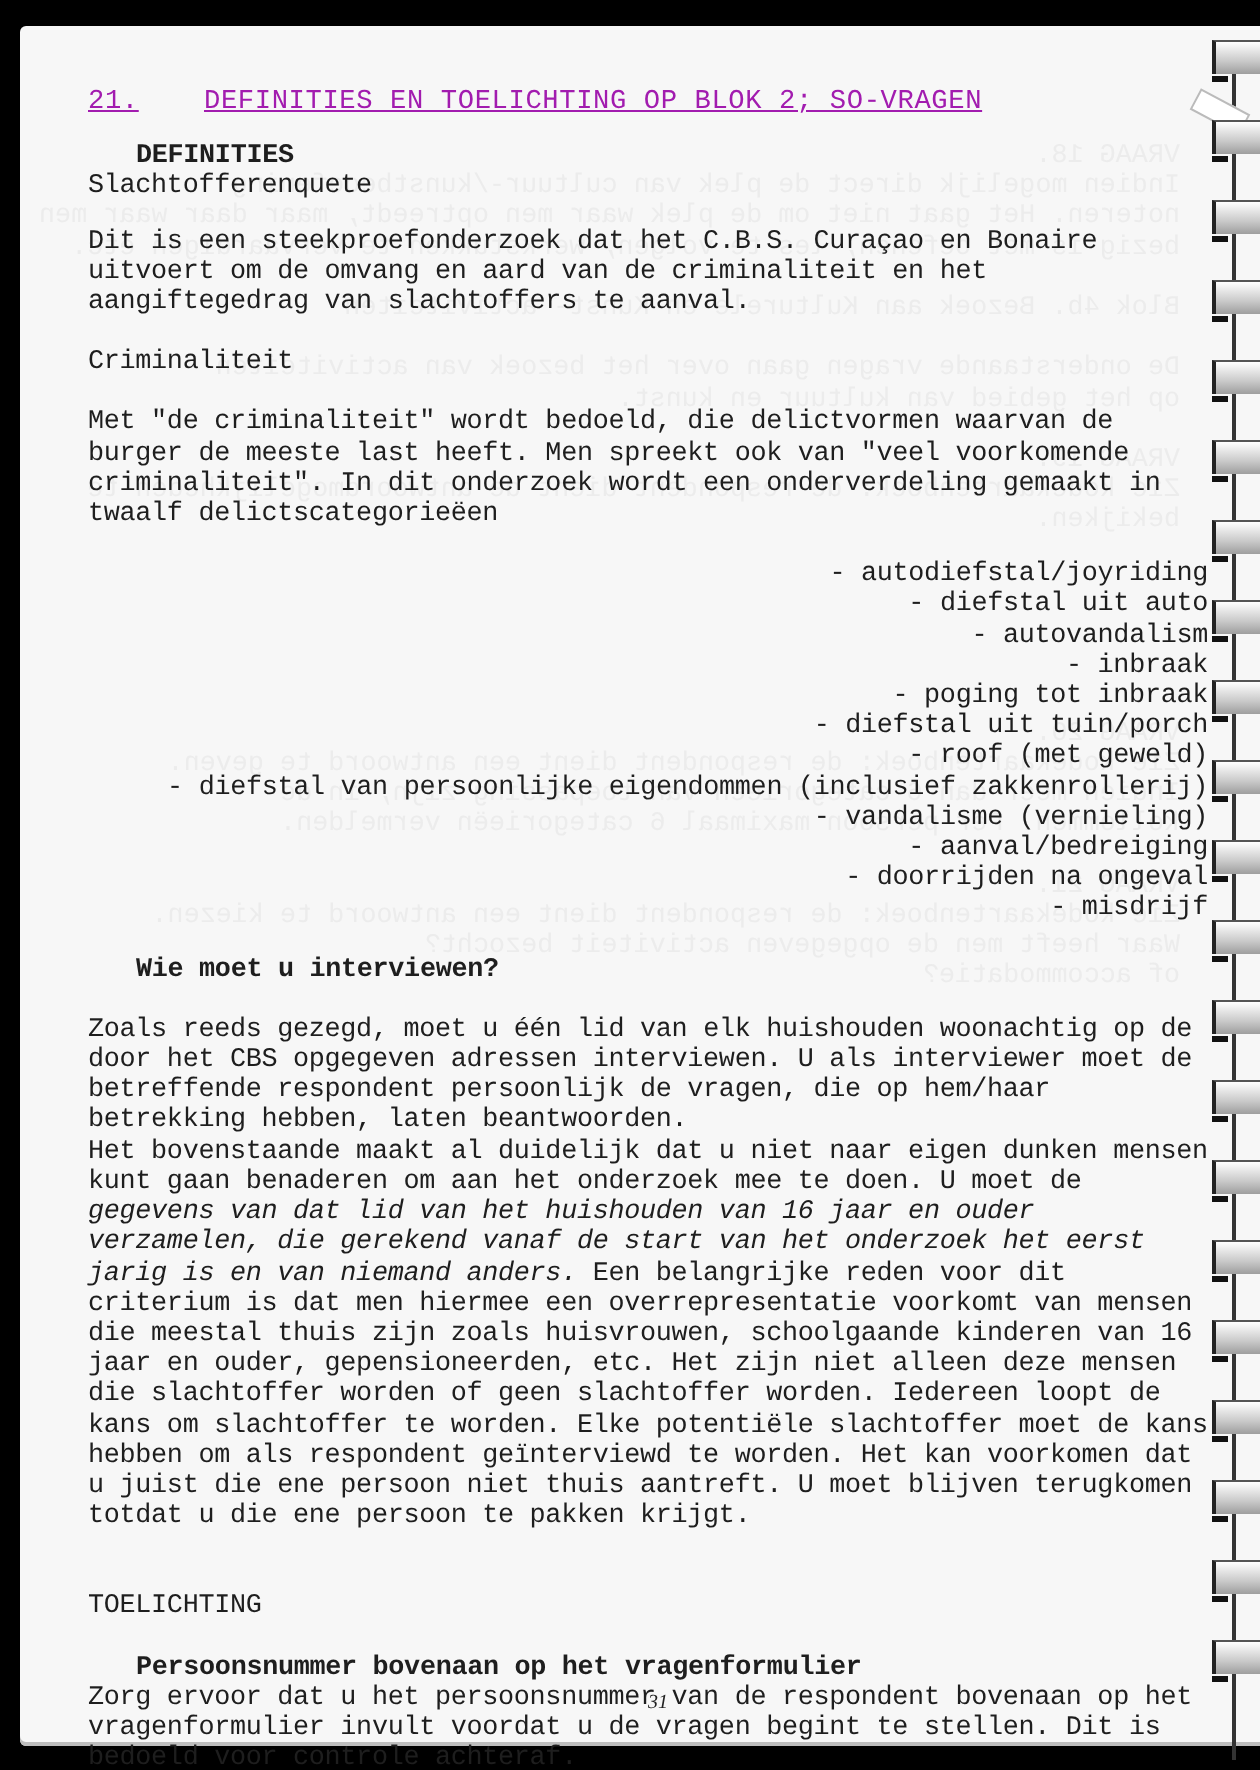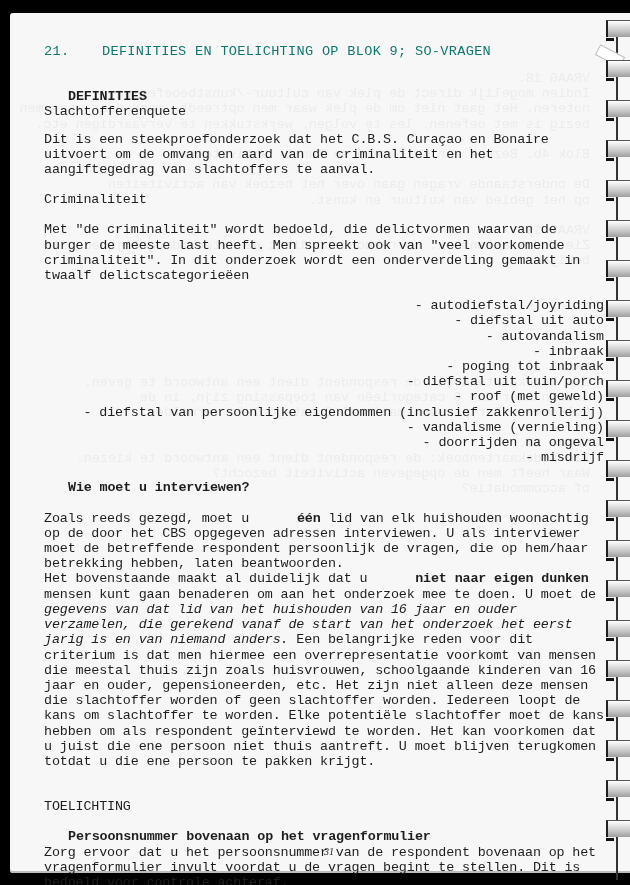--- a/index.html
+++ b/index.html
@@ -14,30 +14,30 @@
   }
   .ghost {
     position:absolute; left:0; top:0; right:0; bottom:0; overflow:hidden;
     color:#ececec; font-size:13.4px; line-height:15.2px; transform:scaleX(-1);
     padding:58px 60px 0 40px; white-space:pre; pointer-events:none;
   }
   .content {
     position:absolute; left:34px; top:31px; width:560px;
     color:#1e1e1e; font-size:13.4px; line-height:15.2px; letter-spacing:-0.15px;
   }
-  .hdr { display:flex; color:#0f766e; letter-spacing:0.3px; margin-bottom:30px; font-size:13.6px; }
+  .hdr { display:flex; color:#a21caf; letter-spacing:0.3px; margin-bottom:12px; font-size:13.6px;text-decoration:underline; }
   .hdr .num { width:58px; }
   .h { font-weight:bold;padding-left:24px; }
   .u { text-underline-offset:2px; }
   p { margin:0; }
   .gap { height:15px; }
   .gap2 { height:12px; }
   ul { list-style:none; margin:0; padding:0;text-align:right; }
   ul li::before { content:"- "; }
-  .b { font-weight:bold;margin-left:40px; }
+  .b { font-weight:normal; }
   .bi { font-weight:normal; font-style:italic; }
   .pagenum { position:absolute; left:314px; top:833px; font-size:10px; color:#222; font-family:"Liberation Serif", serif;font-style:italic; }
   .rings { position:absolute; right:0; top:20px; width:28px; height:860px; }
   .ring-line { position:absolute; left:14px; top:0; width:2px; height:860px; background:#333; }
   .ring {
     position:absolute; left:4px; width:24px; height:16px;
     background:linear-gradient(#ffffff,#c9c9c9 60%,#9e9e9e);
     border-left:2px solid #222; border-top:1px solid #555;
   }
   .ring::after { content:""; position:absolute; left:-2px; bottom:-4px; width:8px; height:3px; background:#111; }
@@ -72,21 +72,21 @@
 kollommen. Per persoon maximaal 6 categorieën vermelden.
 
 VRAAG 21.
 Zie kodekaartenboek: de respondent dient een antwoord te kiezen.
 Waar heeft men de opgegeven activiteit bezocht?
 of accommodatie?</div>
 
   <div class="content">
     <div class="hdr">
       <span class="num">21.</span>
-      <span>DEFINITIES EN TOELICHTING OP BLOK 9; SO-VRAGEN</span>
+      <span>DEFINITIES EN TOELICHTING OP BLOK 2; SO-VRAGEN</span>
     </div>
 
     <div class="h">DEFINITIES</div>
     <div class="u">Slachtofferenquete</div>
     <div class="gap2"></div>
     <p>Dit is een steekproefonderzoek dat het C.B.S. Curaçao en Bonaire uitvoert om de omvang en aard van de criminaliteit en het aangiftegedrag van slachtoffers te aanval.</p>
     <div class="gap"></div>
 
     <div class="u">Criminaliteit</div>
     <div class="gap"></div>
@@ -95,20 +95,21 @@
     <ul>
       <li>autodiefstal/joyriding</li>
       <li>diefstal uit auto</li>
       <li>autovandalism</li>
       <li>inbraak</li>
       <li>poging tot inbraak</li>
       <li>diefstal uit tuin/porch</li>
       <li>roof (met geweld)</li>
       <li>diefstal van persoonlijke eigendommen (inclusief zakkenrollerij)</li>
       <li>vandalisme (vernieling)</li>
+      <li>aanval/bedreiging</li>
       <li>doorrijden na ongeval</li>
       <li>misdrijf</li>
     </ul>
     <div class="gap"></div>
 
     <div class="h">Wie moet u interviewen?</div>
     <div class="gap"></div>
     <p><span>Zoals reeds gezegd, moet u </span><span class="b">één</span><span> lid van elk huishouden woonachtig op de door het CBS opgegeven adressen interviewen. U als interviewer moet de betreffende respondent persoonlijk de vragen, die op hem/haar betrekking hebben, laten beantwoorden.</span></p>
     <p><span>Het bovenstaande maakt al duidelijk dat u </span><span class="b">niet naar eigen dunken</span><span> mensen kunt gaan benaderen om aan het onderzoek mee te doen. U moet de </span><span class="bi">gegevens van dat lid van het huishouden van 16 jaar en ouder verzamelen, die gerekend vanaf de start van het onderzoek het eerst jarig is en van niemand anders.</span><span> Een belangrijke reden voor dit criterium is dat men hiermee een overrepresentatie voorkomt van mensen die meestal thuis zijn zoals huisvrouwen, schoolgaande kinderen van 16 jaar en ouder, gepensioneerden, etc. Het zijn niet alleen deze mensen die slachtoffer worden of geen slachtoffer worden. Iedereen loopt de kans om slachtoffer te worden. Elke potentiële slachtoffer moet de kans hebben om als respondent geïnterviewd te worden. Het kan voorkomen dat u juist die ene persoon niet thuis aantreft. U moet blijven terugkomen totdat u die ene persoon te pakken krijgt.</span></p>
     <div class="gap"></div>

